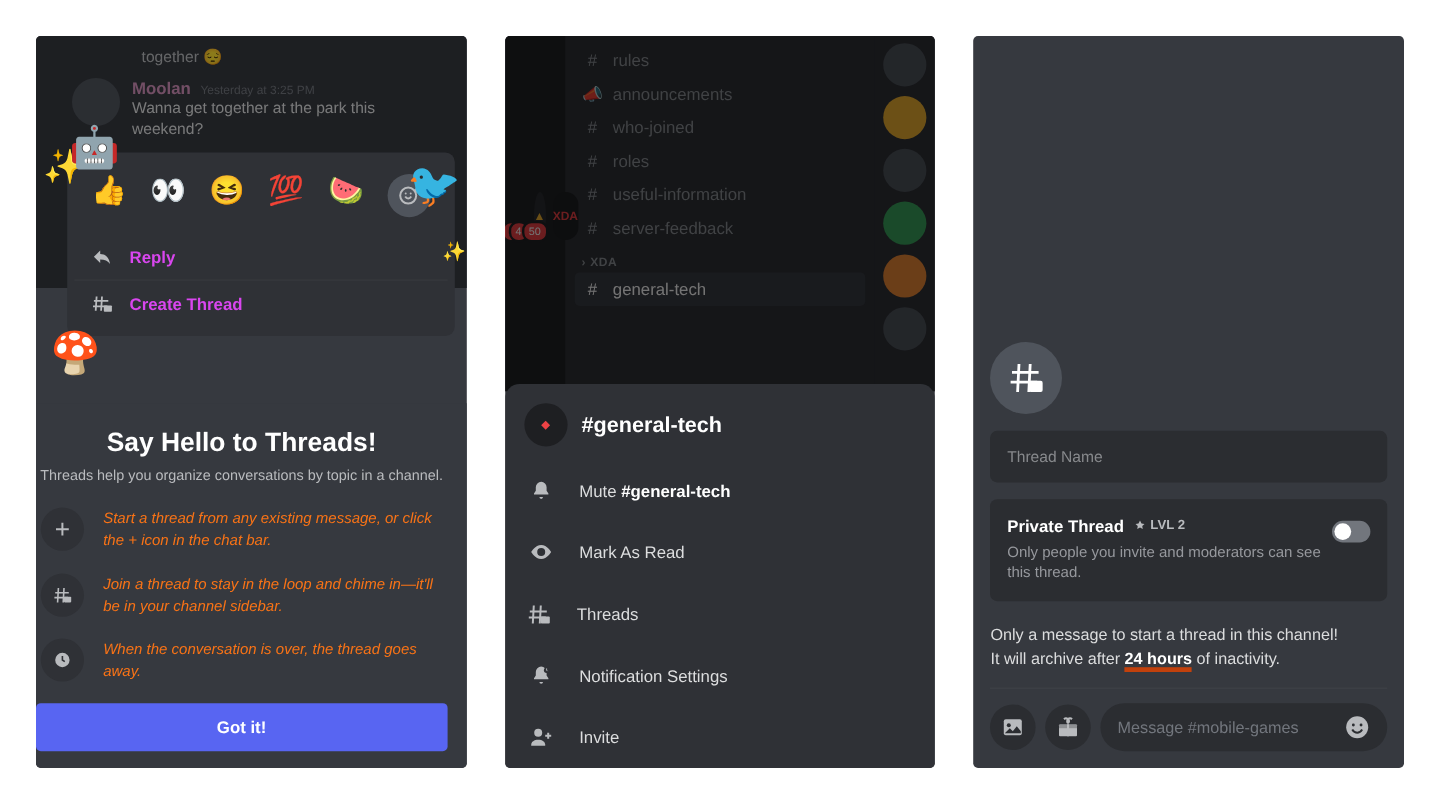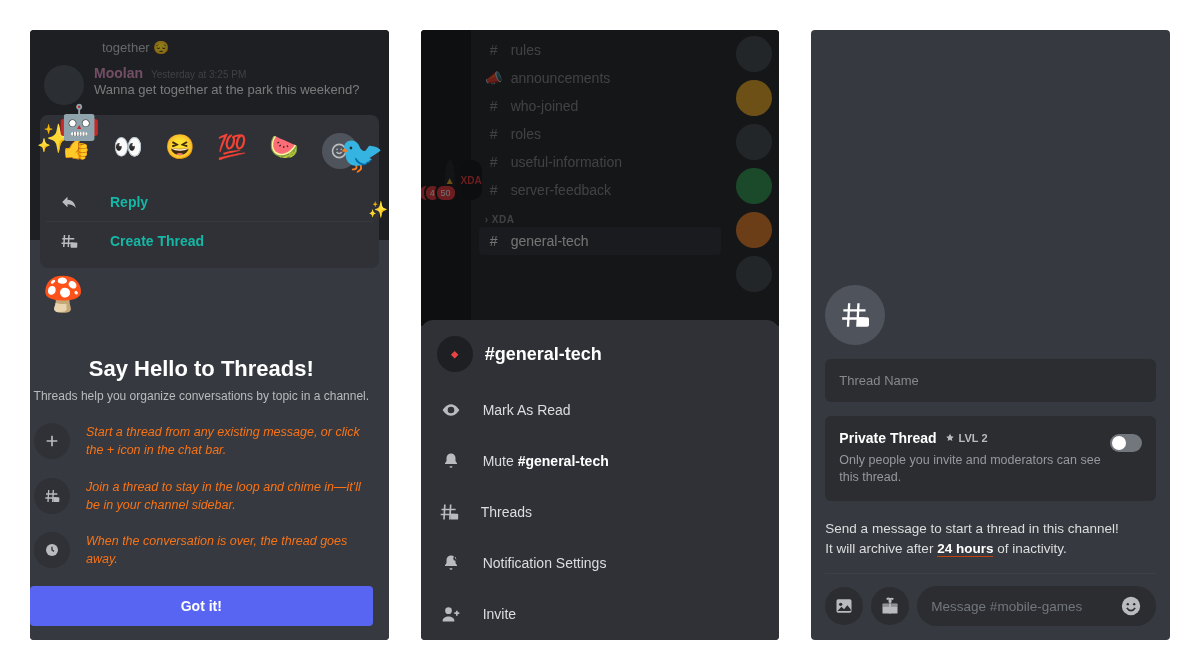--- a/index.html
+++ b/index.html
@@ -21,20 +21,21 @@
     position: relative;
     color: #dcddde;
     font-size: 13px;
   }
 
   
   .p1-top {
     position: relative;
     height: 210px;
     background: #36393f;
+    padding-left: 16px;
   }
   .p1-dim {
     position:absolute; inset:0; background:rgba(0,0,0,0.45);
     pointer-events:none;
     z-index:1;
   }
   .p1-msg-prev {
     padding: 10px 18px 4px 72px;
     color:#b9bbbe;
     font-size:13px;
@@ -62,21 +63,21 @@
     position:relative;
     z-index:2;
   }
   .emoji-row { display:flex; justify-content:space-around; padding:10px 4px 14px 4px; font-size:24px;}
   .emoji-row span { cursor:pointer; }
   .emoji-plus {
     width:36px;height:36px;border-radius:50%;
     background:#4f545c;display:flex;align-items:center;justify-content:center;
     font-size:18px;color:#b9bbbe;
   }
-  .action-row { display:flex; align-items:center; gap:32px; padding:10px 14px; color:#14b8a6; font-size:14px; font-weight:600;}
+  .action-row { display:flex; align-items:center; gap:14px; padding:10px 14px; color:#d946ef; font-size:14px; font-weight:600;}
   .action-icon { width:18px; height:18px; display:flex; align-items:center; justify-content:center; color:#b9bbbe; flex:none;}
   .action-row + .action-row { border-top:1px solid rgba(255,255,255,0.04);}
   
   .float { position:absolute; font-size:28px; z-index:3; }
 
   .p1-sheet {
     position:absolute; left:0; right:0; bottom:0;
     background:#36393f;
     padding:20px 16px 14px 0;
   }
@@ -178,21 +179,21 @@
   .pv-desc { color:#96989d; font-size:12.5px; line-height:1.4; padding-right:40px;}
   .toggle {
     position:absolute; right:14px; top:18px;
     width:32px;height:18px;border-radius:10px;background:#72767d;
   }
   .toggle::after {
     content:""; position:absolute; left:2px;top:2px;
     width:14px;height:14px;border-radius:50%;background:#fff;
   }
   .start-text { color:#dcddde; font-size:13.5px; line-height:1.5; margin-bottom:14px;}
-  .start-text .hl { color:#fff; font-weight:700; border-bottom:1px solid #c2410c;}
+  .start-text .hl { color:#fff; font-weight:700; border-bottom:4px solid #c2410c;}
   .hr { height:1px; background:#3f4147; margin:8px 0 12px 0;}
   .compose {
     display:flex; align-items:center; gap:8px;
     padding:0 0 14px 0;
   }
   .cbtn {
     width:38px;height:38px;border-radius:50%;
     background:#2b2d31;display:flex;align-items:center;justify-content:center;
     color:#b9bbbe;
   }
@@ -359,34 +360,34 @@
     <div class="p2-dim"></div>
   </div>
 
   <div class="p2-sheet">
     <div class="p2-head">
       <div class="srv-small">◆</div>
       <div class="p2-head-title">#general-tech</div>
     </div>
     <div class="menu-item">
       <span class="mi-icon">
+        <svg width="18" height="18" viewBox="0 0 24 24" fill="#b9bbbe">
+            <path d="M12 2a6 6 0 00-6 6v4l-2 3v1h16v-1l-2-3V8a6 6 0 00-6-6zM10 19a2 2 0 004 0z"></path>
+          </svg>
+      </span>
+      <span><span>Mute </span><strong>#general-tech</strong></span>
+    </div>
+    <div class="menu-item">
+      <span class="mi-icon">
         <svg width="20" height="20" viewBox="0 0 24 24" fill="#b9bbbe">
             <path d="M12 5C6 5 2 12 2 12s4 7 10 7 10-7 10-7-4-7-10-7zm0 11a4 4 0 110-8 4 4 0 010 8z"></path>
             <circle cx="12" cy="12" r="2" fill="#2f3136"></circle>
           </svg>
       </span>
       <span>Mark As Read</span>
-    </div>
-    <div class="menu-item">
-      <span class="mi-icon">
-        <svg width="18" height="18" viewBox="0 0 24 24" fill="#b9bbbe">
-            <path d="M12 2a6 6 0 00-6 6v4l-2 3v1h16v-1l-2-3V8a6 6 0 00-6-6zM10 19a2 2 0 004 0z"></path>
-          </svg>
-      </span>
-      <span><span>Mute </span><strong>#general-tech</strong></span>
     </div>
     <div class="menu-item threads">
       <span class="mi-icon">
         <svg width="20" height="20" viewBox="0 0 24 24" fill="#b9bbbe">
             <path d="M6 3h2l-1 18H5zM13 3h2l-1 18h-2zM3 8h17v2H3zM2 14h17v2H2z"></path>
             <rect x="14" y="14" width="9" height="7" rx="1"></rect>
           </svg>
       </span>
       <span>Threads</span>
     </div>
@@ -436,21 +437,21 @@
                 <path d="M12 2l3 6 6 1-4.5 4 1 6-5.5-3-5.5 3 1-6L3 9l6-1z"></path>
               </svg>
             <span>LVL 2</span>
           </span>
         </div>
         <div class="pv-desc">Only people you invite and moderators can see this thread.</div>
         <div class="toggle"></div>
       </div>
 
       <div class="start-text">
-        <div>Send a message to start a thread in this channel!</div>
+        <div>Only a message to start a thread in this channel!</div>
         <div><span>It will archive after </span><span class="hl">24 hours</span><span> of inactivity.</span></div>
       </div>
 
       <div class="hr"></div>
 
       <div class="compose">
         <div class="cbtn">
           <svg width="20" height="20" viewBox="0 0 24 24" fill="#b9bbbe">
               <rect x="3" y="4" width="18" height="16" rx="2"></rect>
               <circle cx="8" cy="10" r="2" fill="#2b2d31"></circle>

